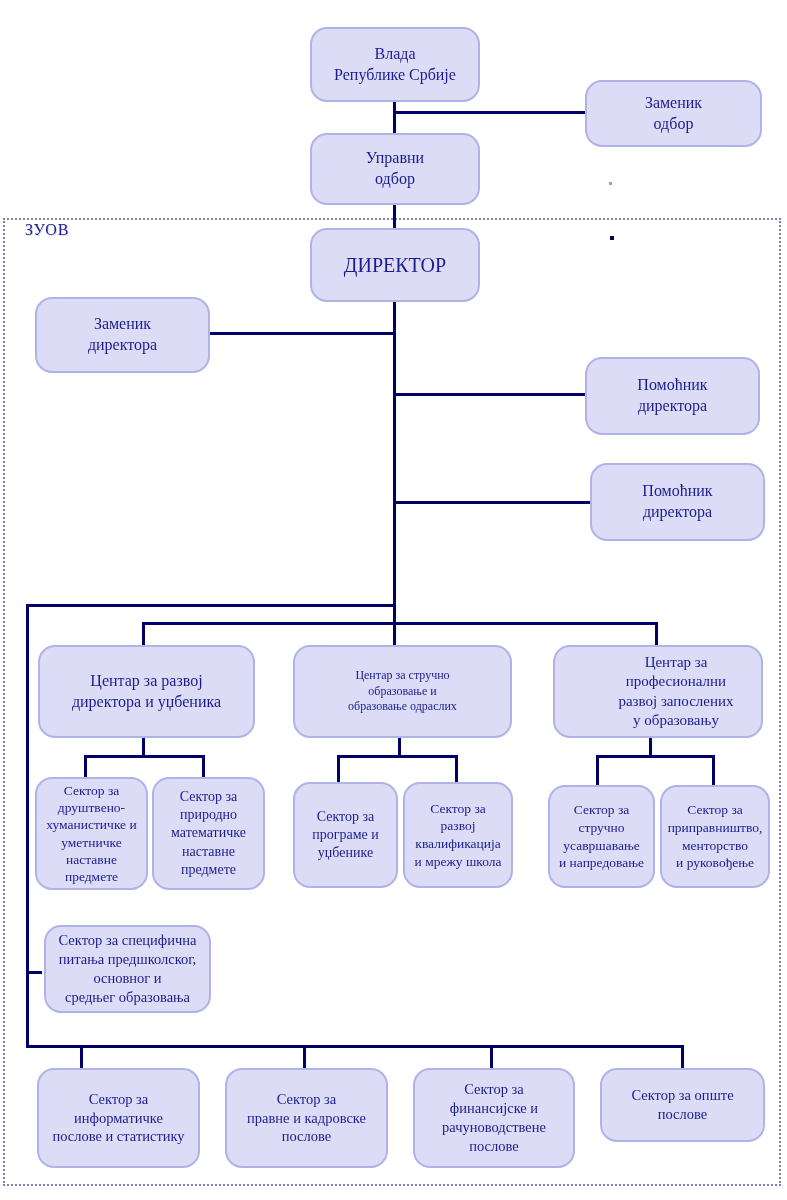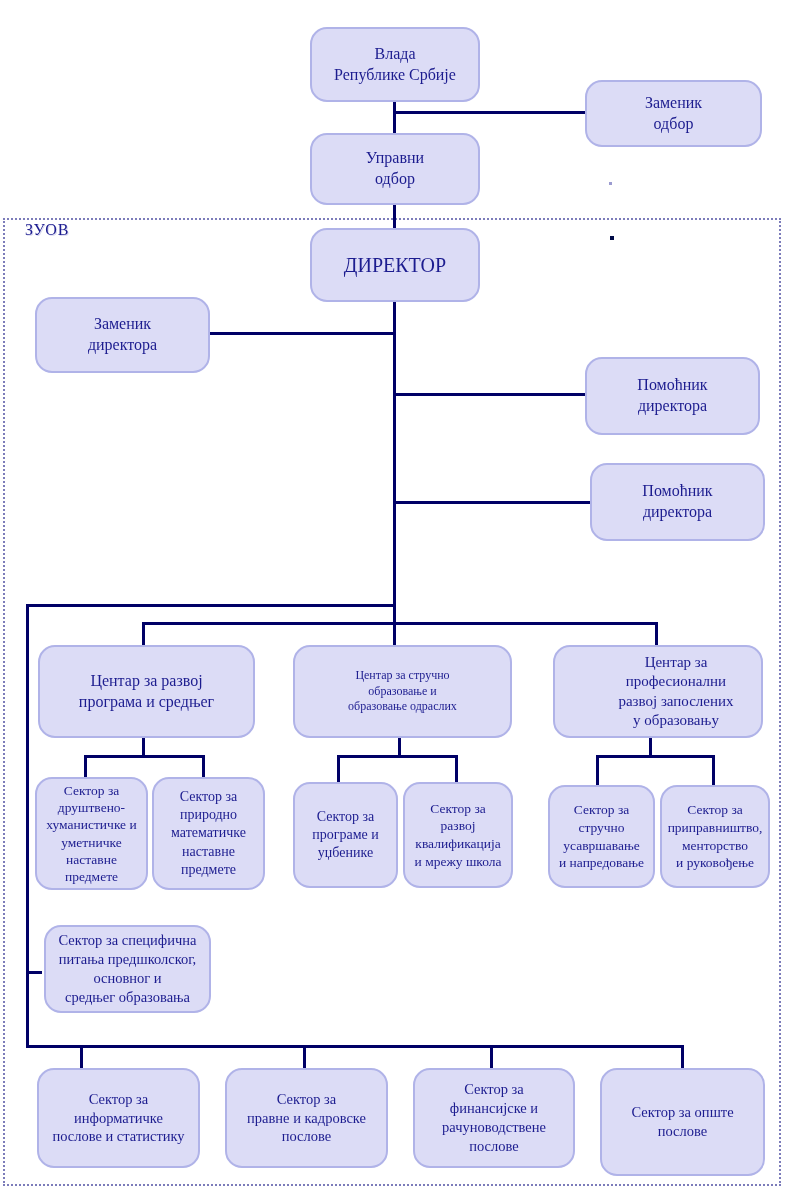--- a/index.html
+++ b/index.html
@@ -103,21 +103,21 @@
   <div class="node" style="left:35px; top:297px; width:175px; height:76px; font-size:16px;">Заменик
 директора</div>
 
   <div class="node" style="left:585px; top:357px; width:175px; height:78px; font-size:16px;">Помоћник
 директора</div>
 
   <div class="node" style="left:590px; top:463px; width:175px; height:78px; font-size:16px;">Помоћник
 директора</div>
 
   <div class="node" style="left:38px; top:645px; width:217px; height:93px; font-size:16px;">Центар за развој
-програма и средњег</div>
+директора и уџбеника</div>
 
   <div class="node" style="left:293px; top:645px; width:219px; height:93px; font-size:12px;">Центар за стручно
 образовање и
 образовање одраслих</div>
 
   <div class="node" style="left:553px; top:645px; width:210px; height:93px; font-size:15px;padding-left:38px;">Центар за професионални
 развој запослених
 у образовању</div>
 
   <div class="node" style="left:35px; top:777px; width:113px; height:113px; font-size:13.5px; line-height:1.27;">Сектор за
@@ -163,16 +163,16 @@
 
   <div class="node" style="left:225px; top:1068px; width:163px; height:100px; font-size:14.5px;">Сектор за
 правне и кадровске
 послове</div>
 
   <div class="node" style="left:413px; top:1068px; width:162px; height:100px; font-size:14.5px;">Сектор за
 финансијске и
 рачуноводствене
 послове</div>
 
-  <div class="node" style="left:600px; top:1068px; width:165px; height:108px; font-size:14.5px;">Сектор за опште
+  <div class="node" style="left:600px; top:1068px; width:165px; height:74px; font-size:14.5px;">Сектор за опште
 послове</div>
 
 </div>
 
 </body></html>

